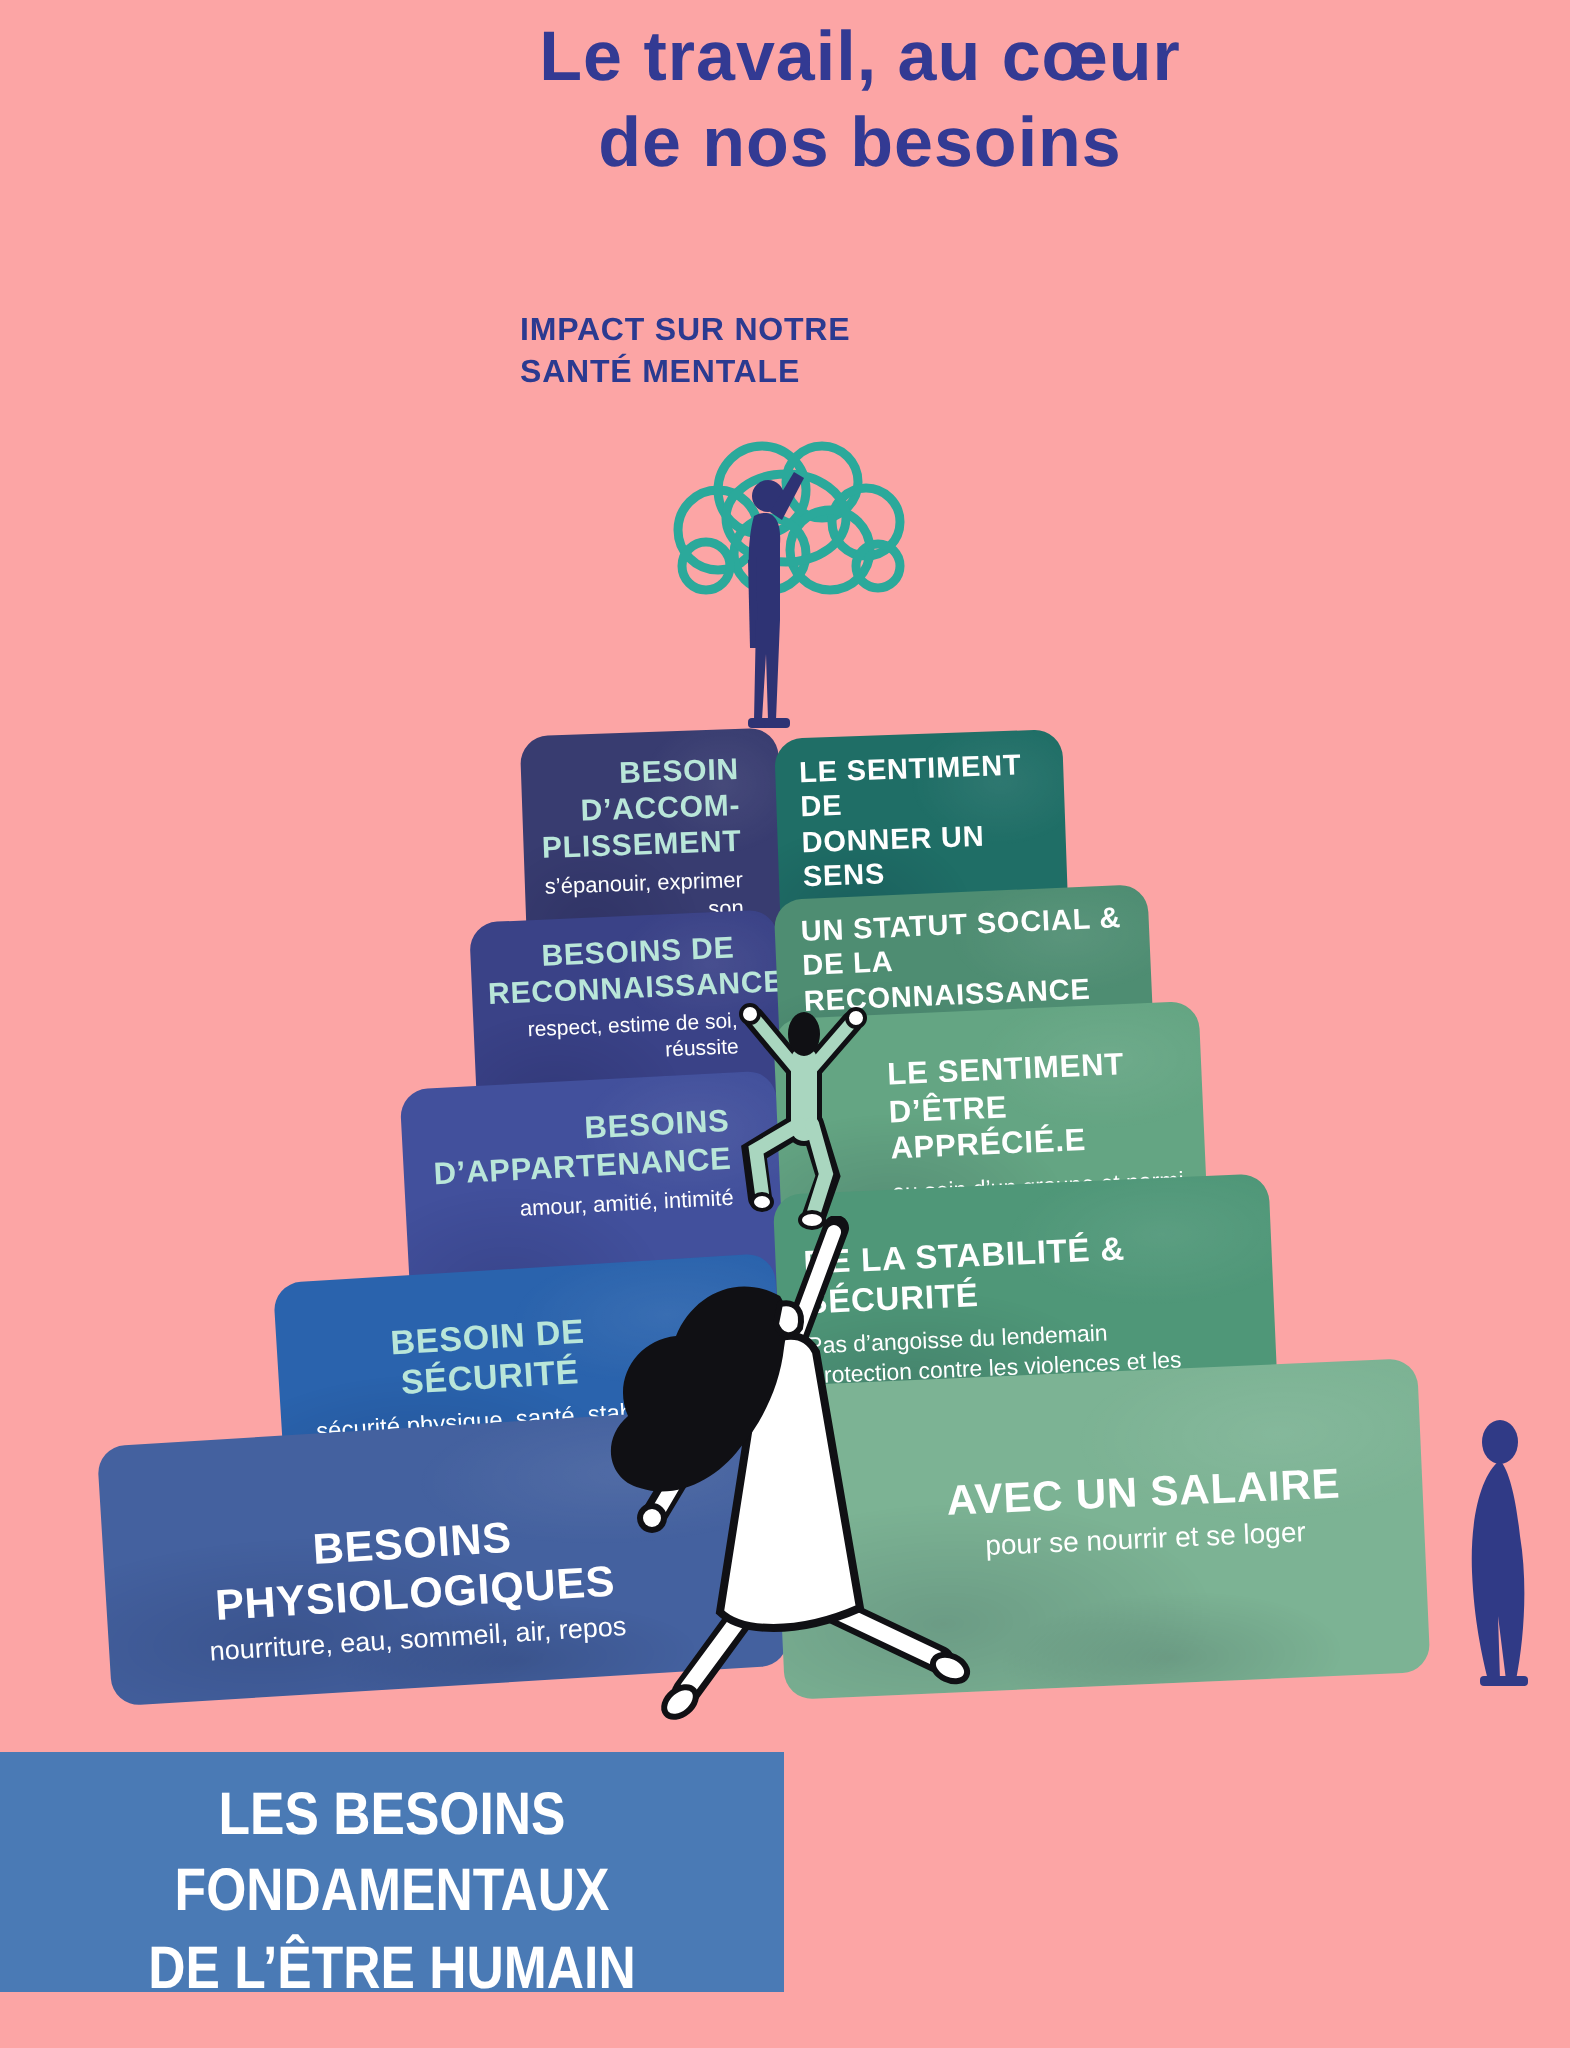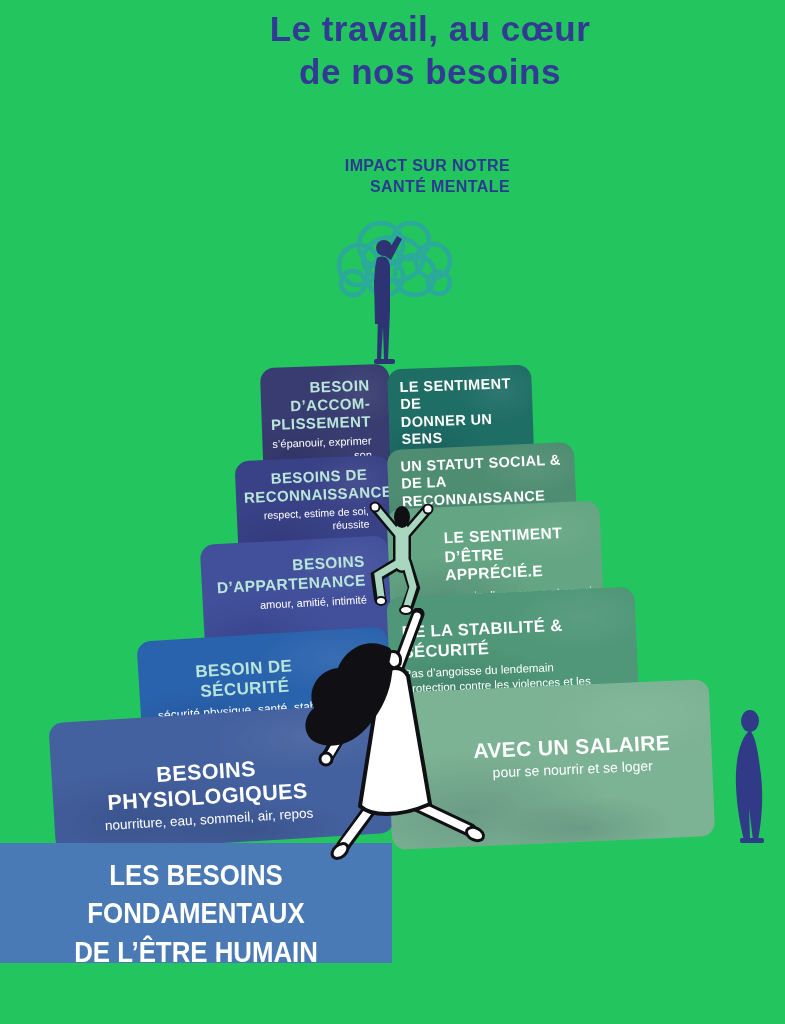--- a/index.html
+++ b/index.html
@@ -1,23 +1,23 @@
 <!DOCTYPE html>
 <html><head>
 <meta charset="utf-8">
 <style>
   html,body{margin:0;padding:0;background:#ffffff;}
-  #canvas{position:relative;width:785px;height:1024px;margin:0 auto;background:#22c55e;overflow:hidden;
+  #canvas{position:relative;width:785px;height:1024px;margin:0 auto;background:#fca5a5;overflow:hidden;
           font-family:"Liberation Sans", sans-serif;}
   .preline{white-space:pre-line;}
 
   
   .title{position:absolute;left:130px;top:8px;width:600px;text-align:center;
          font-size:35px;line-height:1.22;font-weight:700;color:#333a93;letter-spacing:.5px;}
-  .impact{position:absolute;left:260px;top:156px;width:250px;text-align:right;
+  .impact{position:absolute;left:260px;top:156px;width:250px;text-align:left;
           font-size:16px;line-height:1.3;font-weight:700;color:#2b3a90;letter-spacing:.4px;}
 
   
   .blk{position:absolute;border-radius:14px;}
   .blk::after{content:"";position:absolute;inset:0;border-radius:inherit;pointer-events:none;
       background:
         radial-gradient(60% 55% at 25% 78%, rgba(0,0,35,.13), transparent 70%),
         radial-gradient(45% 40% at 78% 22%, rgba(255,255,255,.07), transparent 70%),
         radial-gradient(38% 30% at 60% 92%, rgba(0,0,25,.12), transparent 70%);}
   .txt{position:relative;z-index:1;}
@@ -30,21 +30,21 @@
   .tc{text-align:center;}
 
   
   .l1{background:#383c70;} .r1{background:#1f6e66;}
   .l2{background:#3a4287;} .r2{background:#4e8d72;}
   .l3{background:#42509c;} .r3{background:#64a583;}
   .l4{background:#2a63ad;} .r4{background:#4f9778;}
   .l5{background:#44619f;} .r5{background:#7cb394;}
 
   
-  .banner{position:absolute;top:843px;height:120px;z-index:8;}
+  .banner{position:absolute;top:876px;height:120px;z-index:8;}
   .banner-left{left:0;width:392px;background:#4a7ab5;}
   .banner-right{left:392px;width:393px;background:#a7d1bc;}
   .banner .btxt{display:block;width:100%;margin-top:13px;text-align:center;color:#fff;
       font-size:30px;line-height:1.28;font-weight:700;letter-spacing:0;
       transform:scaleX(.86);transform-origin:50% 0;}
 
   svg{display:block;}
   .fig{position:absolute;z-index:10;}
 </style>
 </head>

